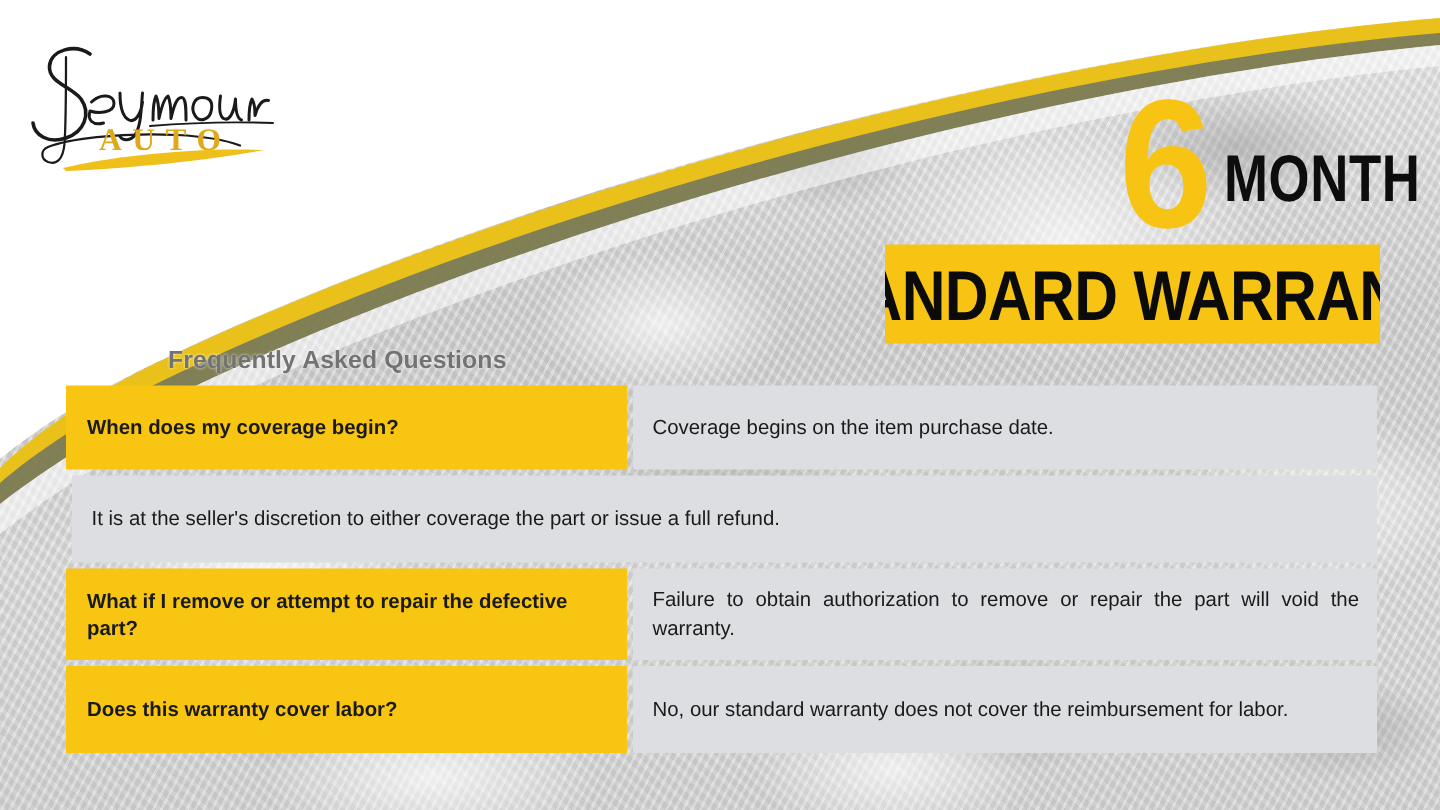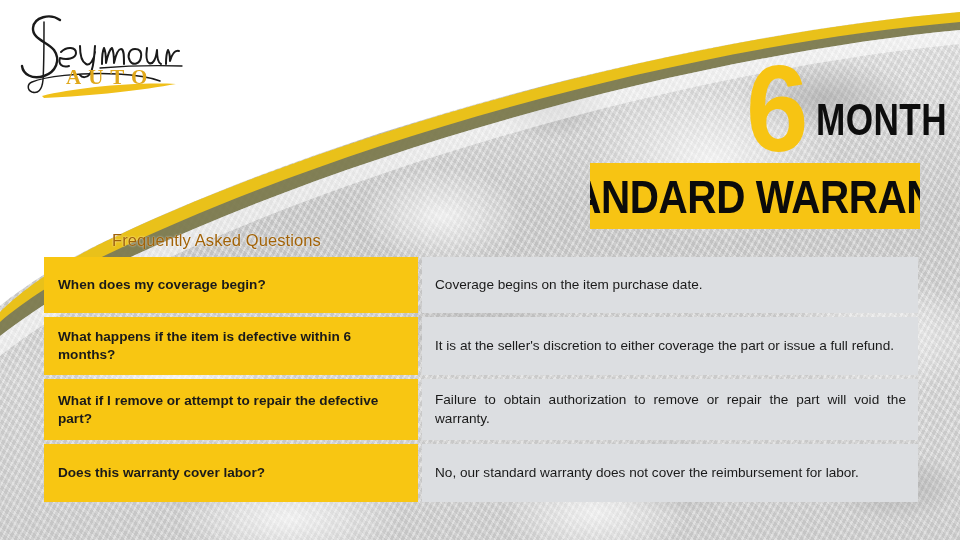--- a/index.html
+++ b/index.html
@@ -62,21 +62,21 @@
   .swoosh-layer {
     position: absolute;
     inset: 0;
   }
   .swoosh-layer svg { display: block; }
 
   
   .logo {
     position: absolute;
     left: 14px;
-    top: 8px;
+    top: 24px;
     width: 200px;
     height: 90px;
   }
   .logo svg { display: block; }
 
   
   .six-month {
     position: absolute;
     left: 736px;
     top: 48px;
@@ -134,22 +134,22 @@
     transform: scaleX(.86);
     letter-spacing: -0.5px;
   }
 
   
   .faq-heading {
     position: absolute;
     left: 112px;
     top: 231px;
     font-size: 16.5px;
-    font-weight: normal;
-    color: #a16207;
+    font-weight: bold;
+    color: #737373;
     letter-spacing: .1px;
     text-shadow: 0 0 2px rgba(255,255,255,.9);
   }
 
   
   .faq-table {
     position: absolute;
     left: 44px;
     top: 257px;
     width: 874px;
@@ -268,23 +268,20 @@
     <div class="faq-row row-h1">
       <div class="q-cell">
         <span>When does my coverage begin?</span>
       </div>
       <div class="a-cell">
         <span>Coverage begins on the item purchase date.</span>
       </div>
     </div>
 
     <div class="faq-row row-h2">
-      <div class="q-cell">
-        <span>What happens if the item is defective within 6 months?</span>
-      </div>
       <div class="a-cell">
         <span>It is at the seller's discretion to either coverage the part or issue a full refund.</span>
       </div>
     </div>
 
     <div class="faq-row row-h4">
       <div class="q-cell">
         <span>What if I remove or attempt to repair the defective part?</span>
       </div>
       <div class="a-cell">

